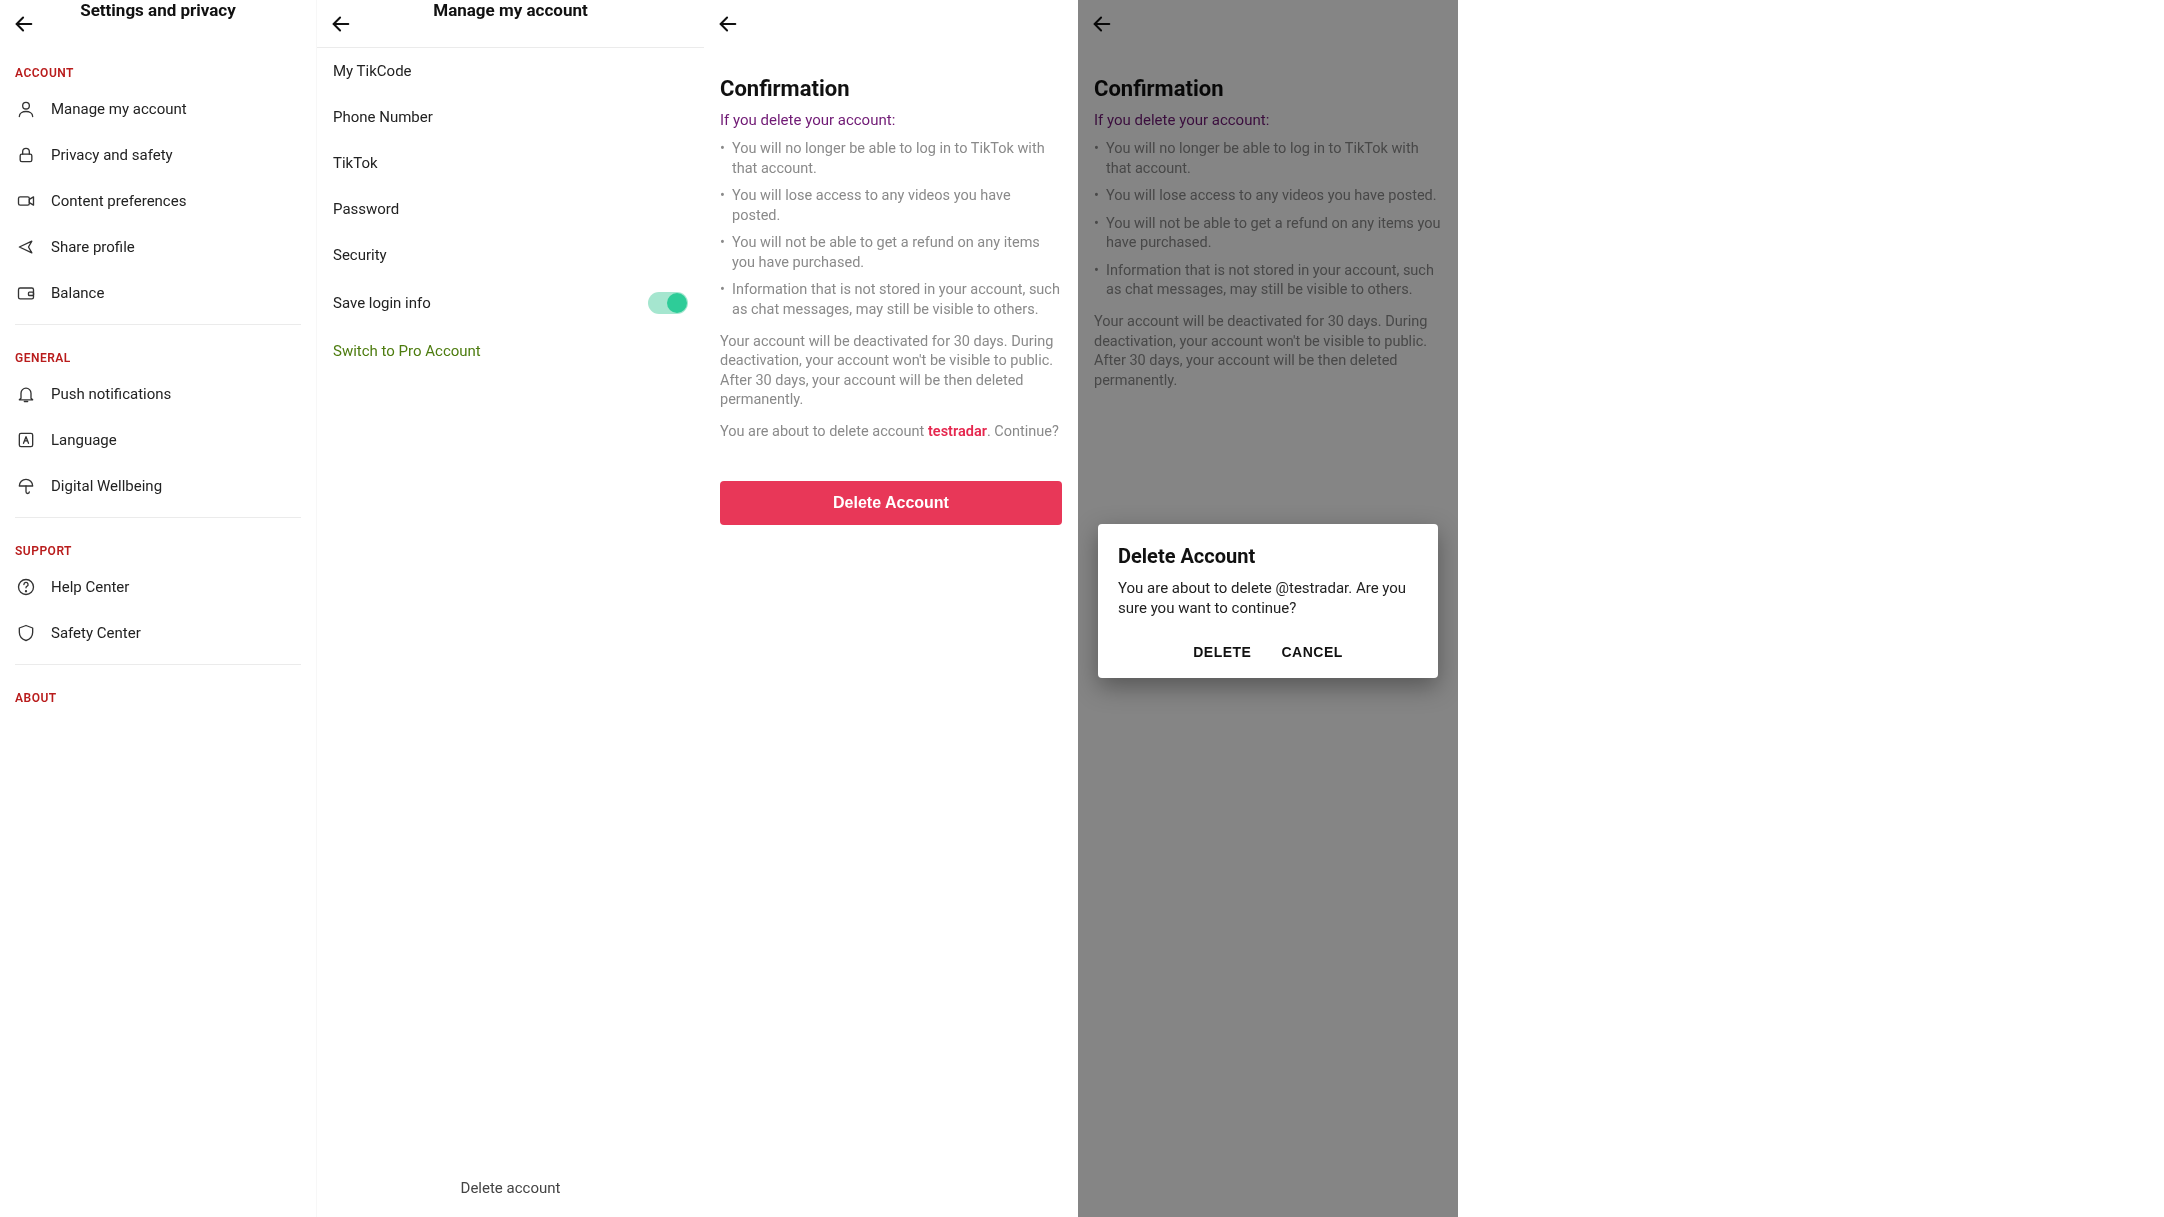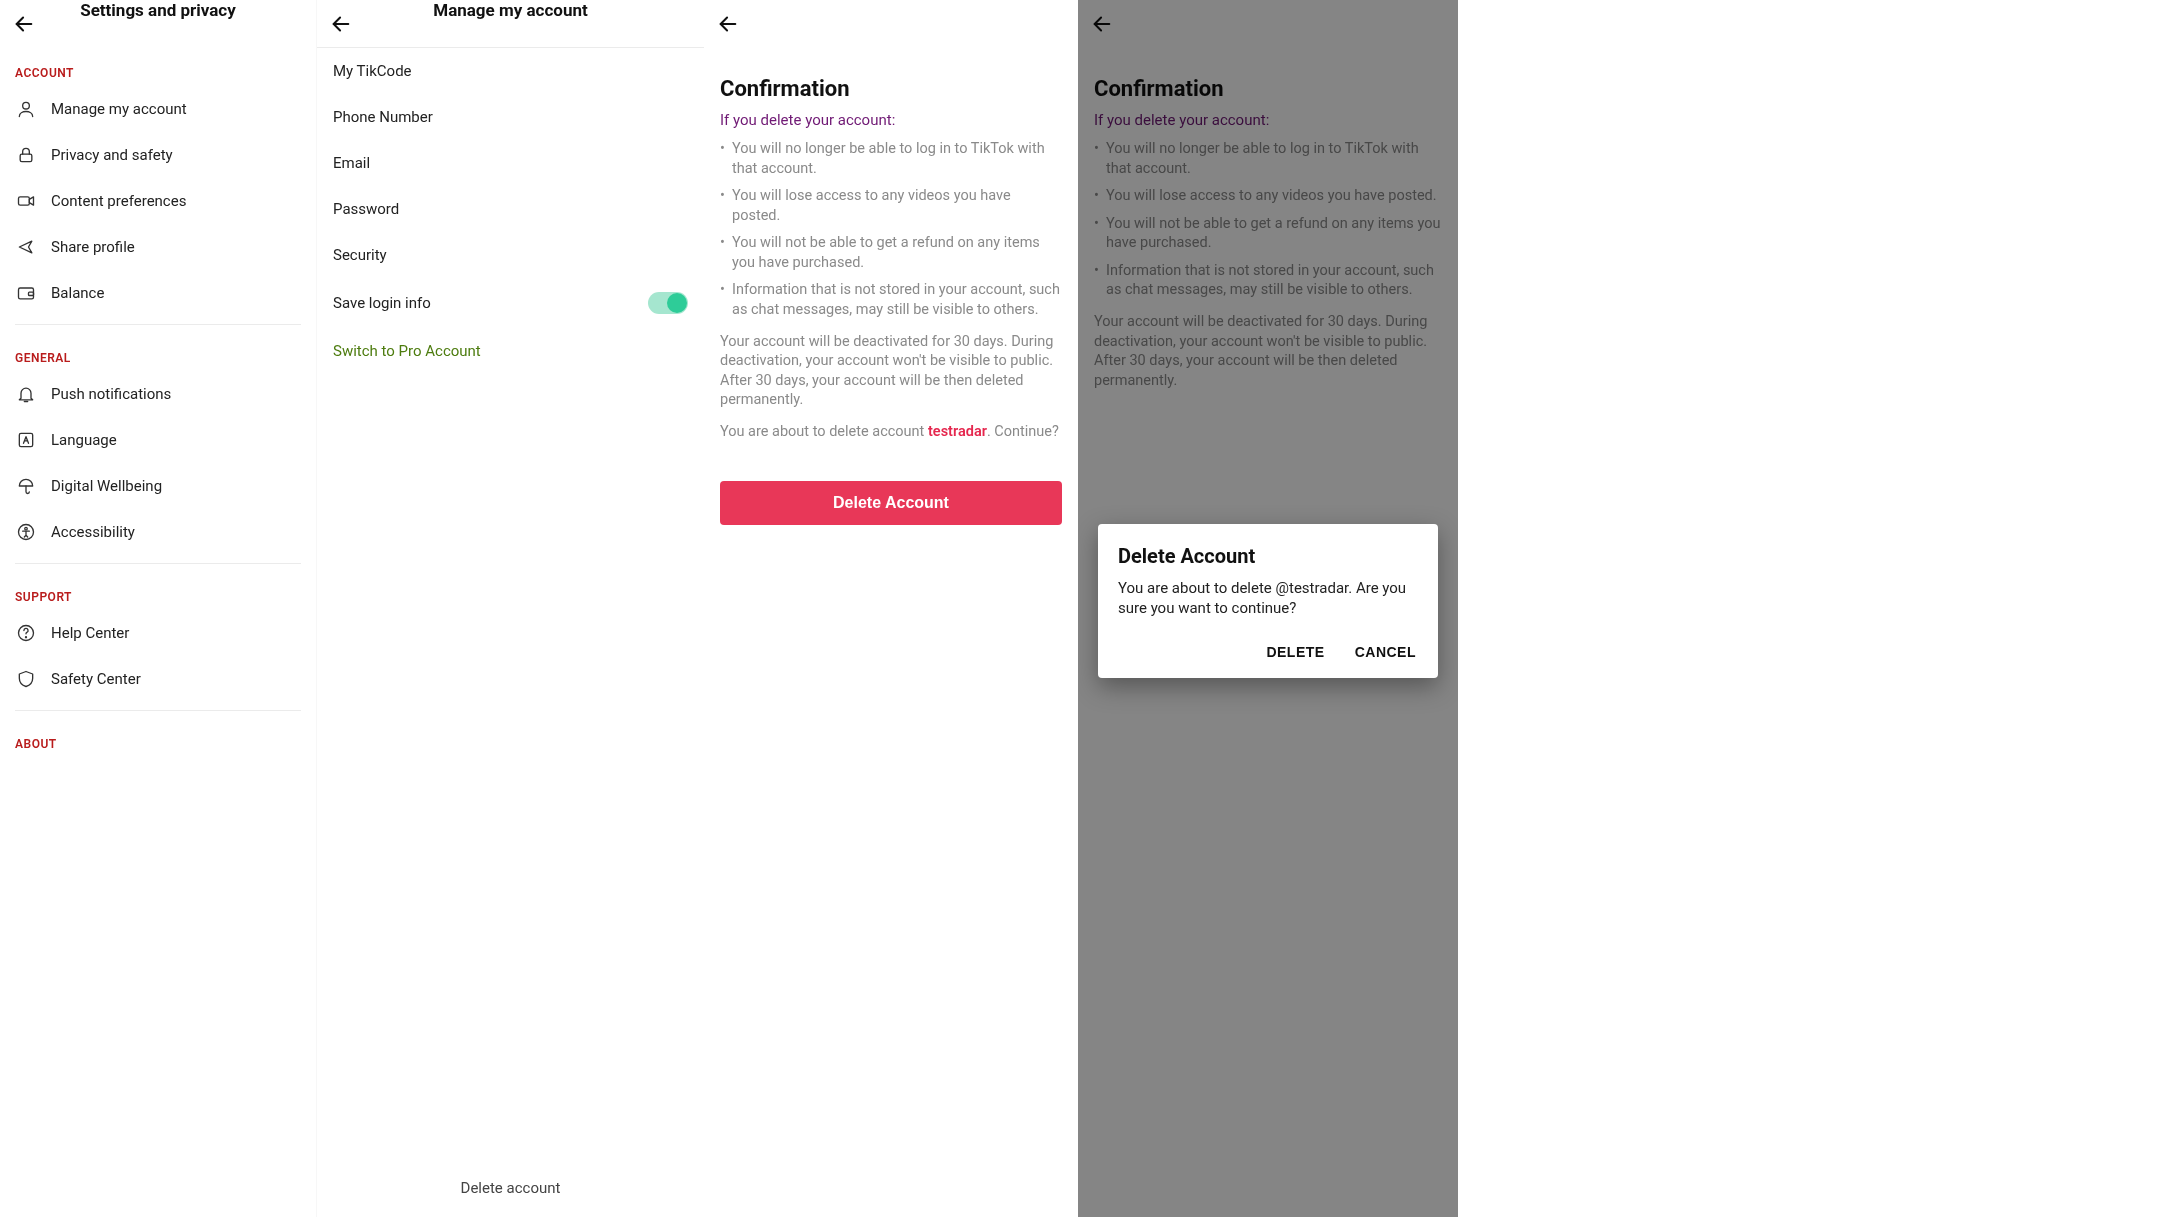--- a/index.html
+++ b/index.html
@@ -195,21 +195,21 @@
     margin-bottom: 10px;
   }
   .dialog-body {
     font-size: 15px;
     color: #222;
     line-height: 1.35;
     margin-bottom: 20px;
   }
   .dialog-actions {
     display: flex;
-    justify-content: flex-end;
+    justify-content: center;
     gap: 26px;
   }
   .dialog-btn {
     background: none;
     border: none;
     font-size: 14px;
     font-weight: 700;
     letter-spacing: 0.5px;
     color: #111;
     cursor: pointer;
@@ -300,30 +300,20 @@
   </div>
   <div class="row">
     <span class="icon">
       <svg width="20" height="20" viewBox="0 0 24 24" fill="none" stroke="#333" stroke-width="1.6" stroke-linecap="round" stroke-linejoin="round">
           <path d="M4 12a8 8 0 0 1 16 0z"></path>
           <path d="M12 12v7a2 2 0 0 0 4 0"></path>
         </svg>
     </span>
     <span class="label">Digital Wellbeing</span>
   </div>
-  <div class="row">
-    <span class="icon">
-      <svg width="20" height="20" viewBox="0 0 24 24" fill="none" stroke="#333" stroke-width="1.6" stroke-linecap="round" stroke-linejoin="round">
-          <circle cx="12" cy="12" r="9"></circle>
-          <circle cx="12" cy="8" r="1.5"></circle>
-          <path d="M8 11h8M12 11v5M10 18l2-2 2 2"></path>
-        </svg>
-    </span>
-    <span class="label">Accessibility</span>
-  </div>
   <div class="divider"></div>
 
   <div class="section-label">SUPPORT</div>
   <div class="row">
     <span class="icon">
       <svg width="20" height="20" viewBox="0 0 24 24" fill="none" stroke="#333" stroke-width="1.6" stroke-linecap="round" stroke-linejoin="round">
           <circle cx="12" cy="12" r="9"></circle>
           <path d="M9.5 9a2.5 2.5 0 1 1 3.5 2.3c-.8.4-1 1-1 1.7"></path>
           <circle cx="12" cy="17" r="0.6" fill="#333"></circle>
         </svg>
@@ -354,21 +344,21 @@
     <div class="title">Manage my account</div>
   </div>
 
   <div class="row2">
       <span class="label">My TikCode</span>
     </div>
   <div class="row2">
       <span class="label">Phone Number</span>
     </div>
   <div class="row2">
-      <span class="label">Email</span>
+      <span class="label">TikTok</span>
     </div>
   <div class="row2">
       <span class="label">Password</span>
     </div>
   <div class="row2">
       <span class="label">Security</span>
     </div>
   <div class="row2">
     <span class="label">Save login info</span>
     <span class="toggle"></span>

